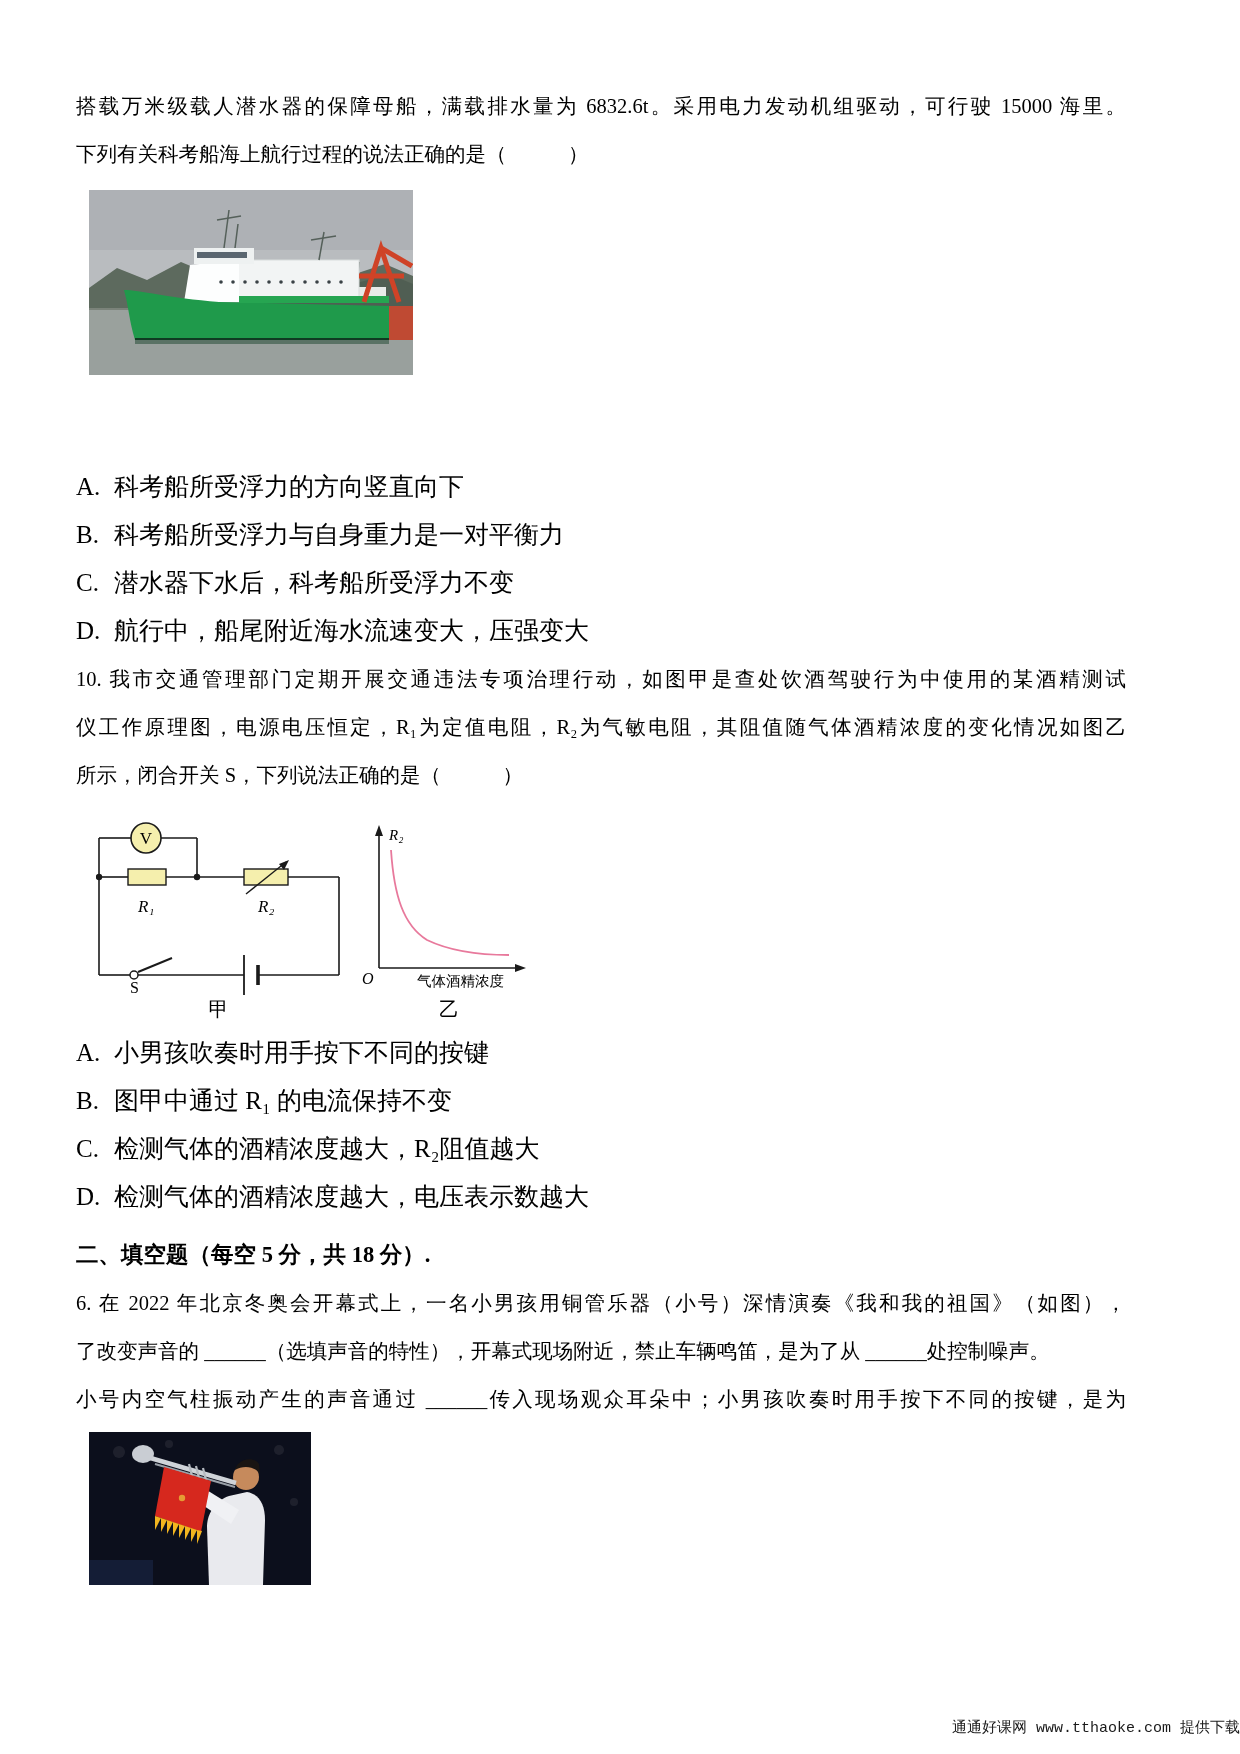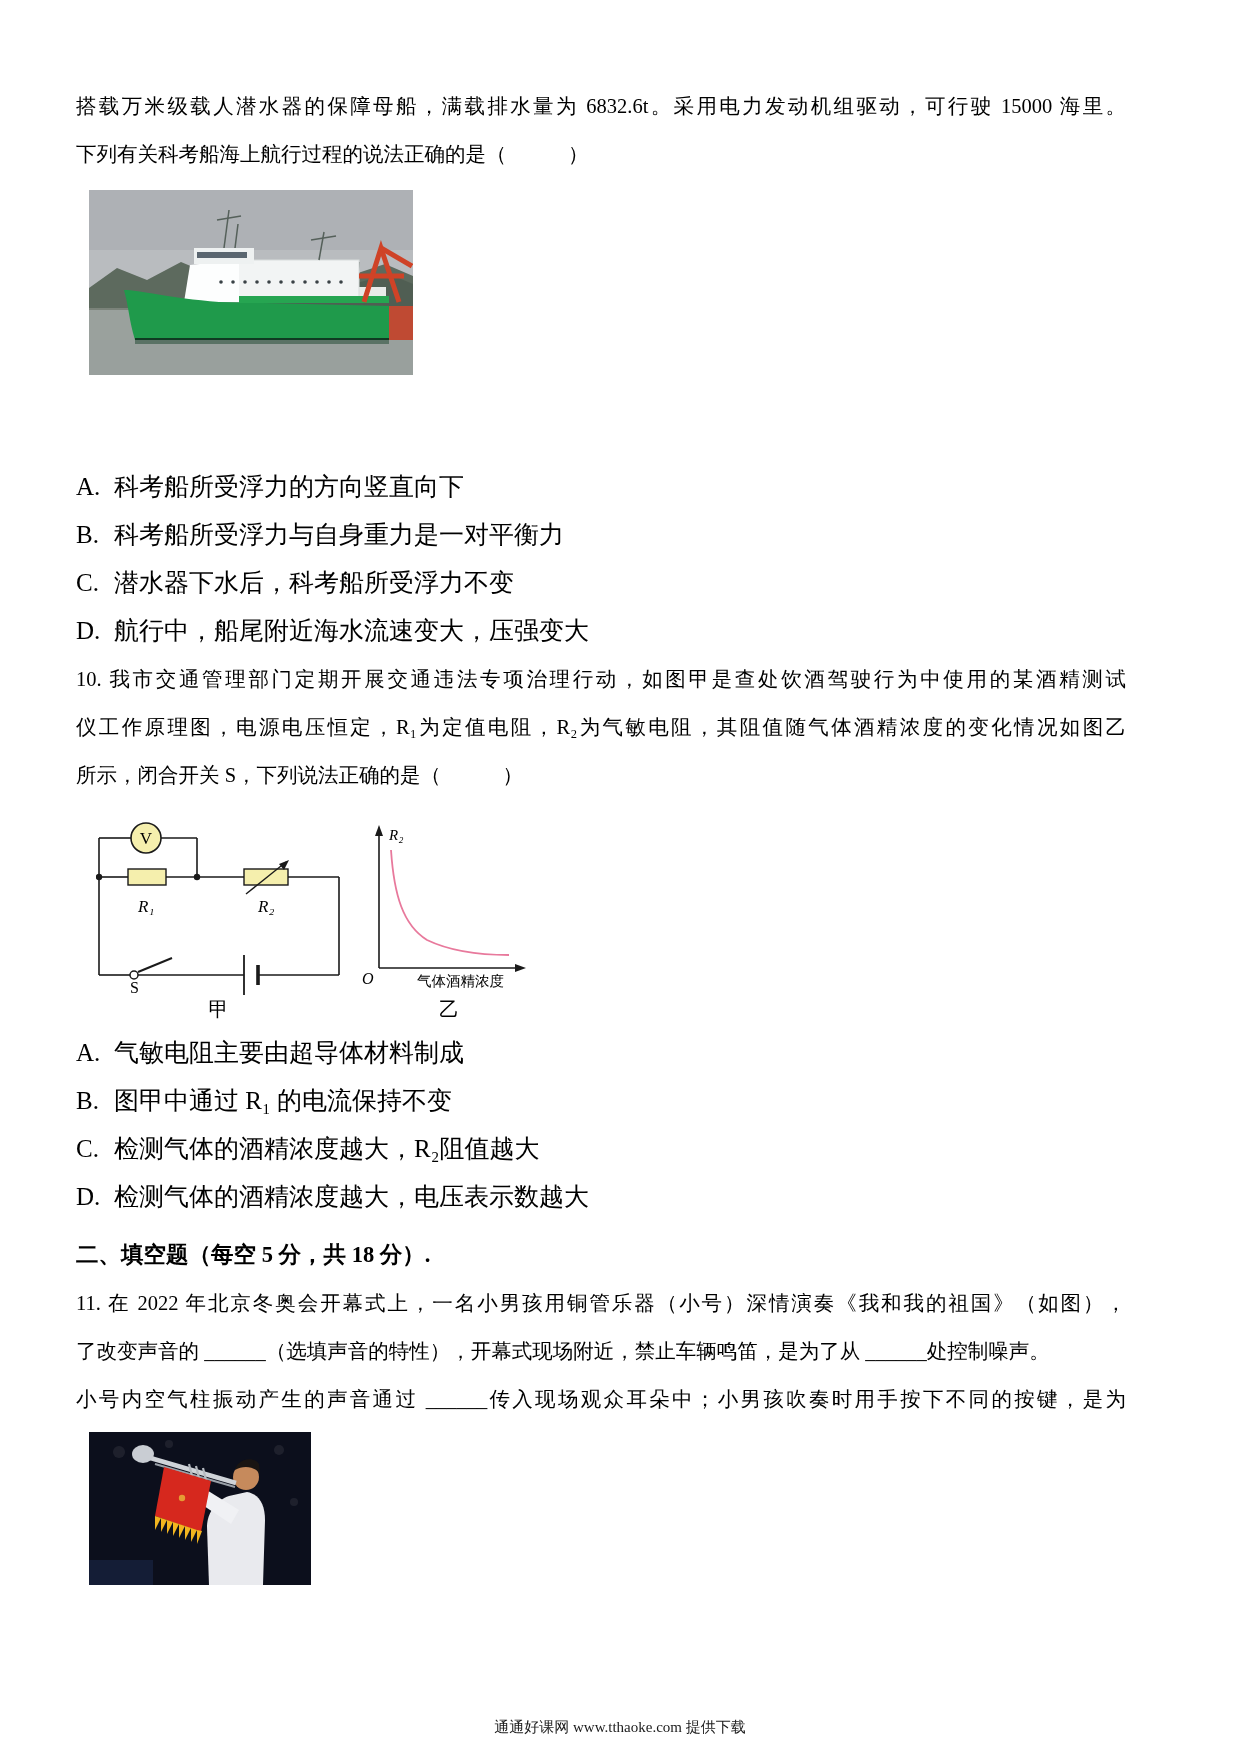--- a/index.html
+++ b/index.html
@@ -13,22 +13,22 @@
   .opt{font-size:25px;line-height:48px;height:48px;white-space:nowrap;}
   .opt .lab{display:inline-block;width:38px;font-family:"Liberation Serif",serif;}
   .sec-head{font-size:22.5px;font-weight:700;line-height:48px;height:48px;margin-top:10px;}
   .ship-fig{margin:12px 0 0 13px;width:324px;height:185px;display:block;}
   .opts{margin-top:88px;}
   .opts2{margin-top:6px;}
   .figrow{display:flex;align-items:flex-start;gap:18px;margin:21px 0 0 20px;}
   .figcol{display:flex;flex-direction:column;align-items:center;}
   .figcap{font-size:20px;line-height:28px;height:28px;}
   .trumpet-fig{margin:9px 0 0 13px;width:222px;height:153px;display:block;}
-  .footer{position:absolute;top:1718px;left:0;right:0;text-align:center;
-          font-size:15px;color:#1a1a1a;font-family:Liberation Serif, serif;}
+  .footer{position:absolute;top:1718px;left:0;right:0;text-align:right;
+          font-size:15px;color:#1a1a1a;font-family:Liberation Mono, monospace;}
   svg text{font-family:"Liberation Serif","DejaVu Serif",serif;}
   .ital{font-style:italic;}
 </style>
 </head>
 <body>
 
 <div class="content">
 
   <div class="line full">搭载万米级载人潜水器的保障母船，满载排水量为 6832.6t。采用电力发动机组驱动，可行驶 15000 海里。</div>
   <div class="line">下列有关科考船海上航行过程的说法正确的是（　　　）</div>
@@ -133,29 +133,29 @@
         <text x="30" y="20" font-size="15" class="ital">R₂</text>
         <text x="3" y="164" font-size="16" class="ital">O</text>
         <path d="M32,30 C35,75 44,105 68,120 C95,133 125,135 150,135" fill="none" stroke-width="1.8" stroke="#e8799c"></path>
         <text x="58" y="166" font-size="14.5">气体酒精浓度</text>
       </svg>
       <div class="figcap">乙</div>
     </div>
   </div>
 
   <div class="opts2">
-    <div class="opt"><span class="lab">A.</span><span>气敏电阻主要由超导体材料制成</span></div>
+    <div class="opt"><span class="lab">A.</span><span>小男孩吹奏时用手按下不同的按键</span></div>
     <div class="opt"><span class="lab">B.</span><span>图甲中通过 R₁ 的电流保持不变</span></div>
     <div class="opt"><span class="lab">C.</span><span>检测气体的酒精浓度越大，R₂阻值越大</span></div>
     <div class="opt"><span class="lab">D.</span><span>检测气体的酒精浓度越大，电压表示数越大</span></div>
   </div>
 
   <div class="sec-head">二、填空题（每空 5 分，共 18 分）.</div>
 
-  <div class="line full">11. 在 2022 年北京冬奥会开幕式上，一名小男孩用铜管乐器（小号）深情演奏《我和我的祖国》（如图），</div>
+  <div class="line full">6. 在 2022 年北京冬奥会开幕式上，一名小男孩用铜管乐器（小号）深情演奏《我和我的祖国》（如图），</div>
   <div class="line">了改变声音的 ______（选填声音的特性），开幕式现场附近，禁止车辆鸣笛，是为了从 ______处控制噪声。</div>
   <div class="line full">小号内空气柱振动产生的声音通过 ______传入现场观众耳朵中；小男孩吹奏时用手按下不同的按键，是为</div>
 
   <svg class="trumpet-fig" viewBox="0 0 222 153" xmlns="http://www.w3.org/2000/svg">
     <rect width="222" height="153" fill="#0c0f1c"></rect>
     <rect x="0" y="128" width="64" height="25" fill="#1a2748" opacity="0.6"></rect>
     <g fill="#ffffff" opacity="0.07">
       <circle cx="30" cy="20" r="6"></circle>
         <circle cx="80" cy="12" r="4"></circle>
         <circle cx="190" cy="18" r="5"></circle>

